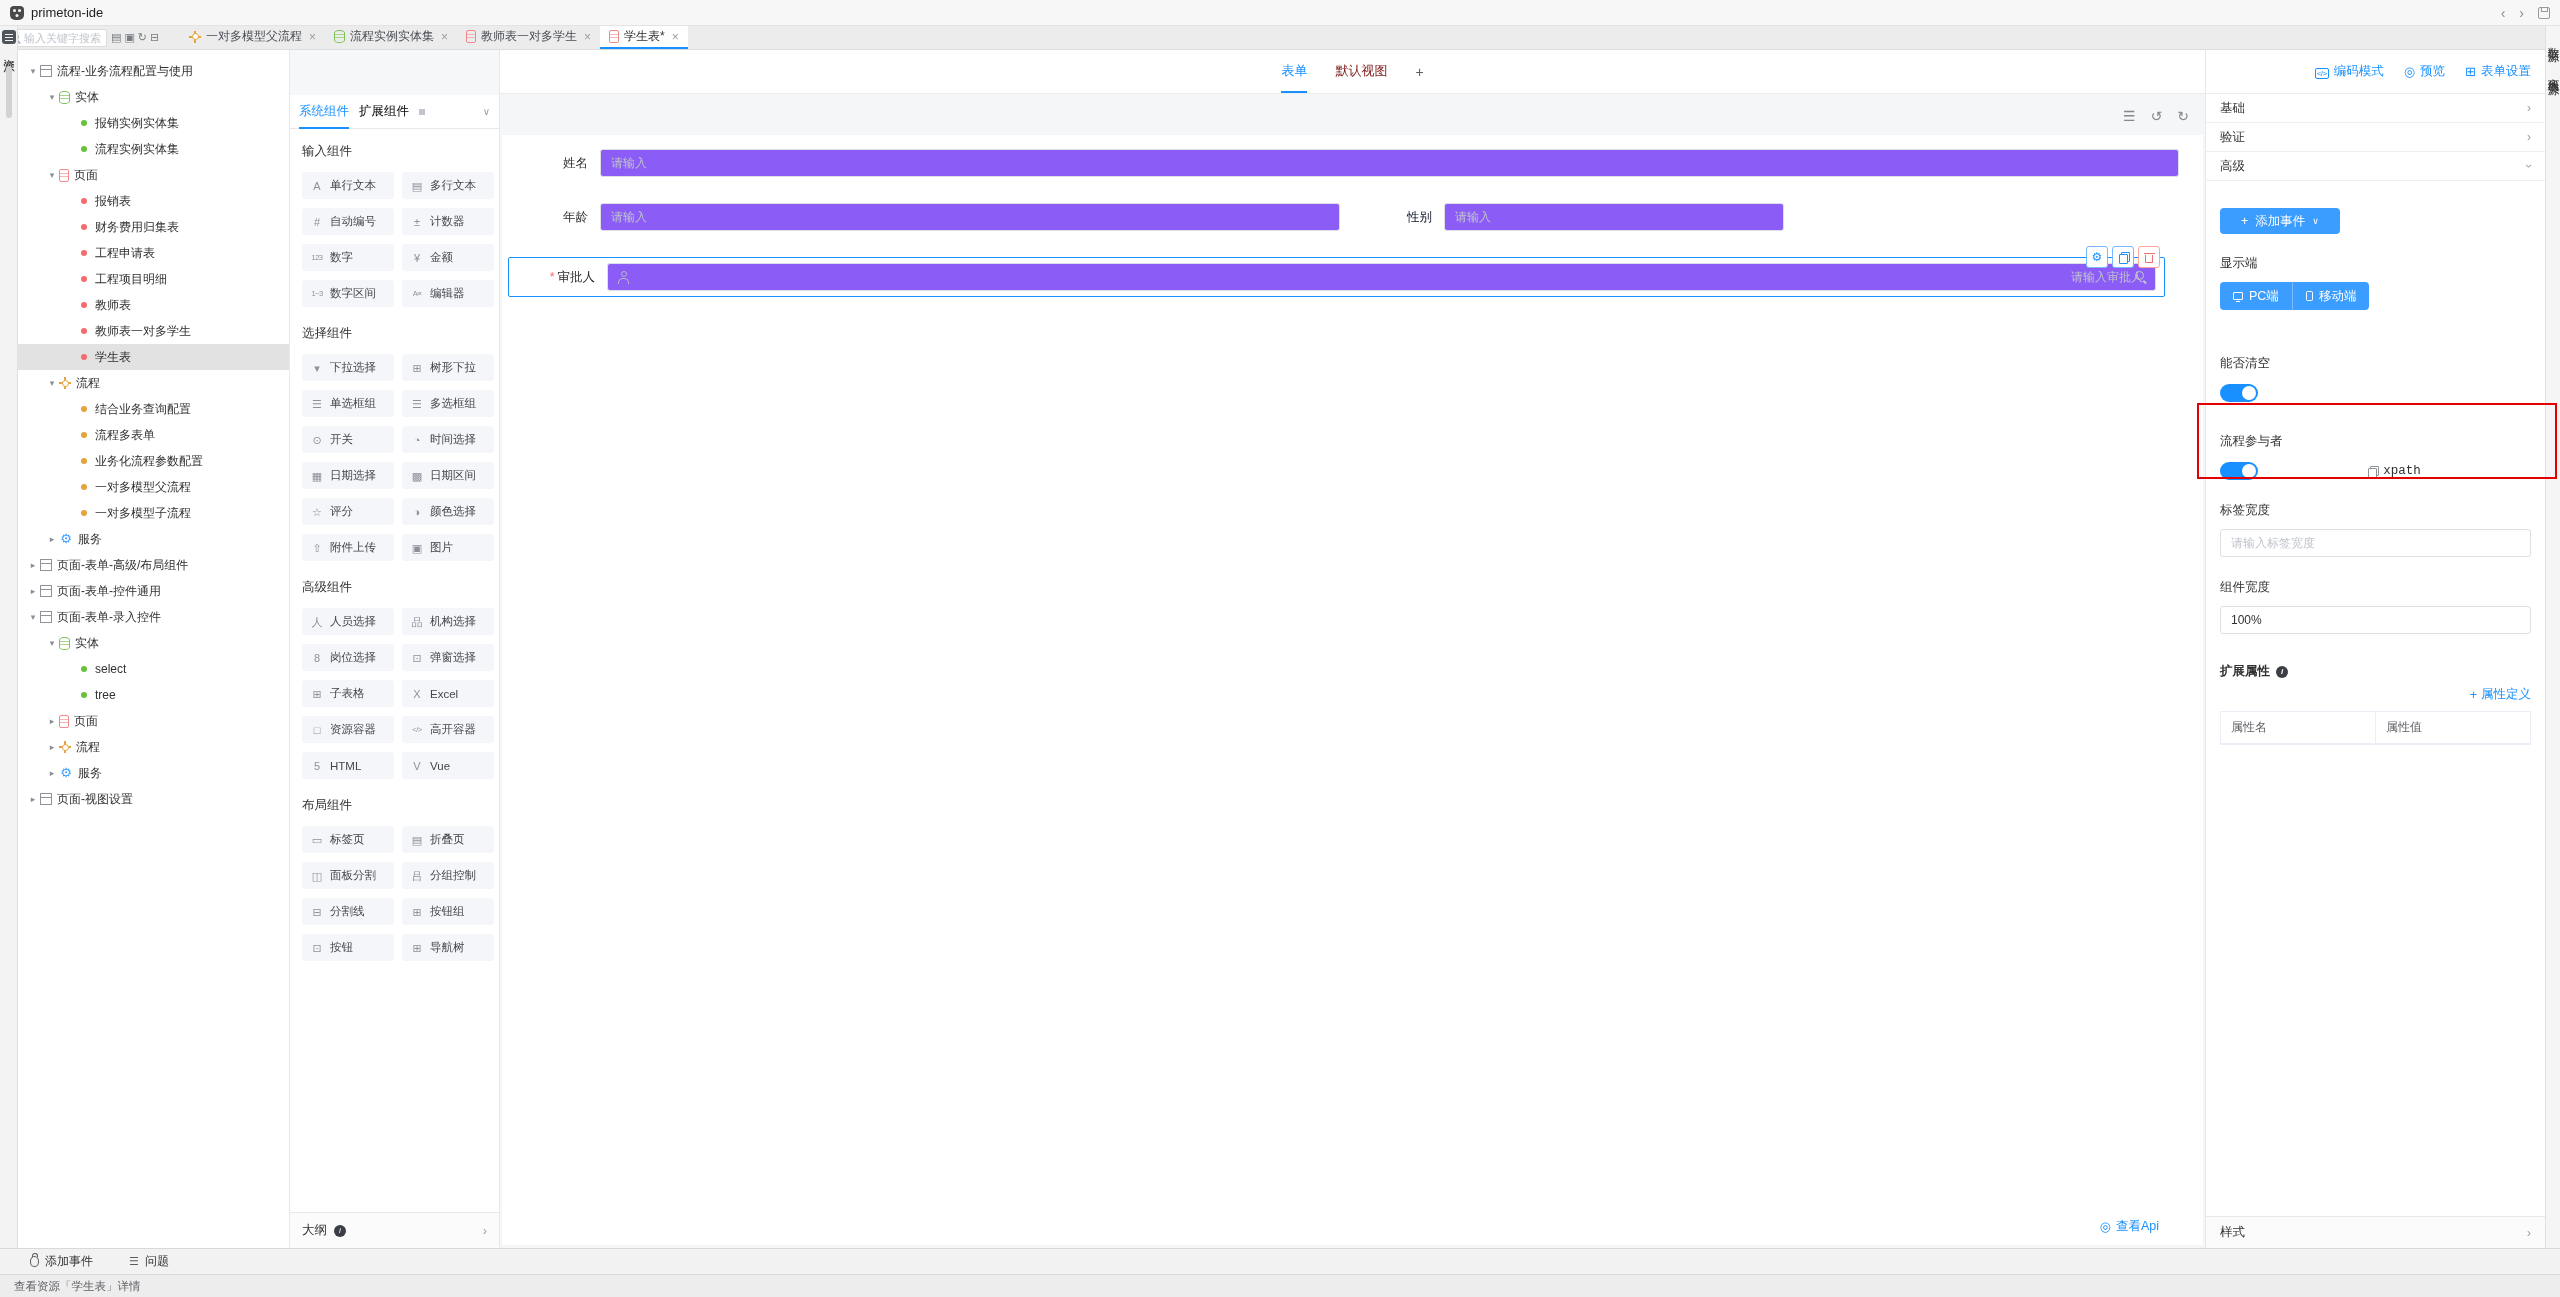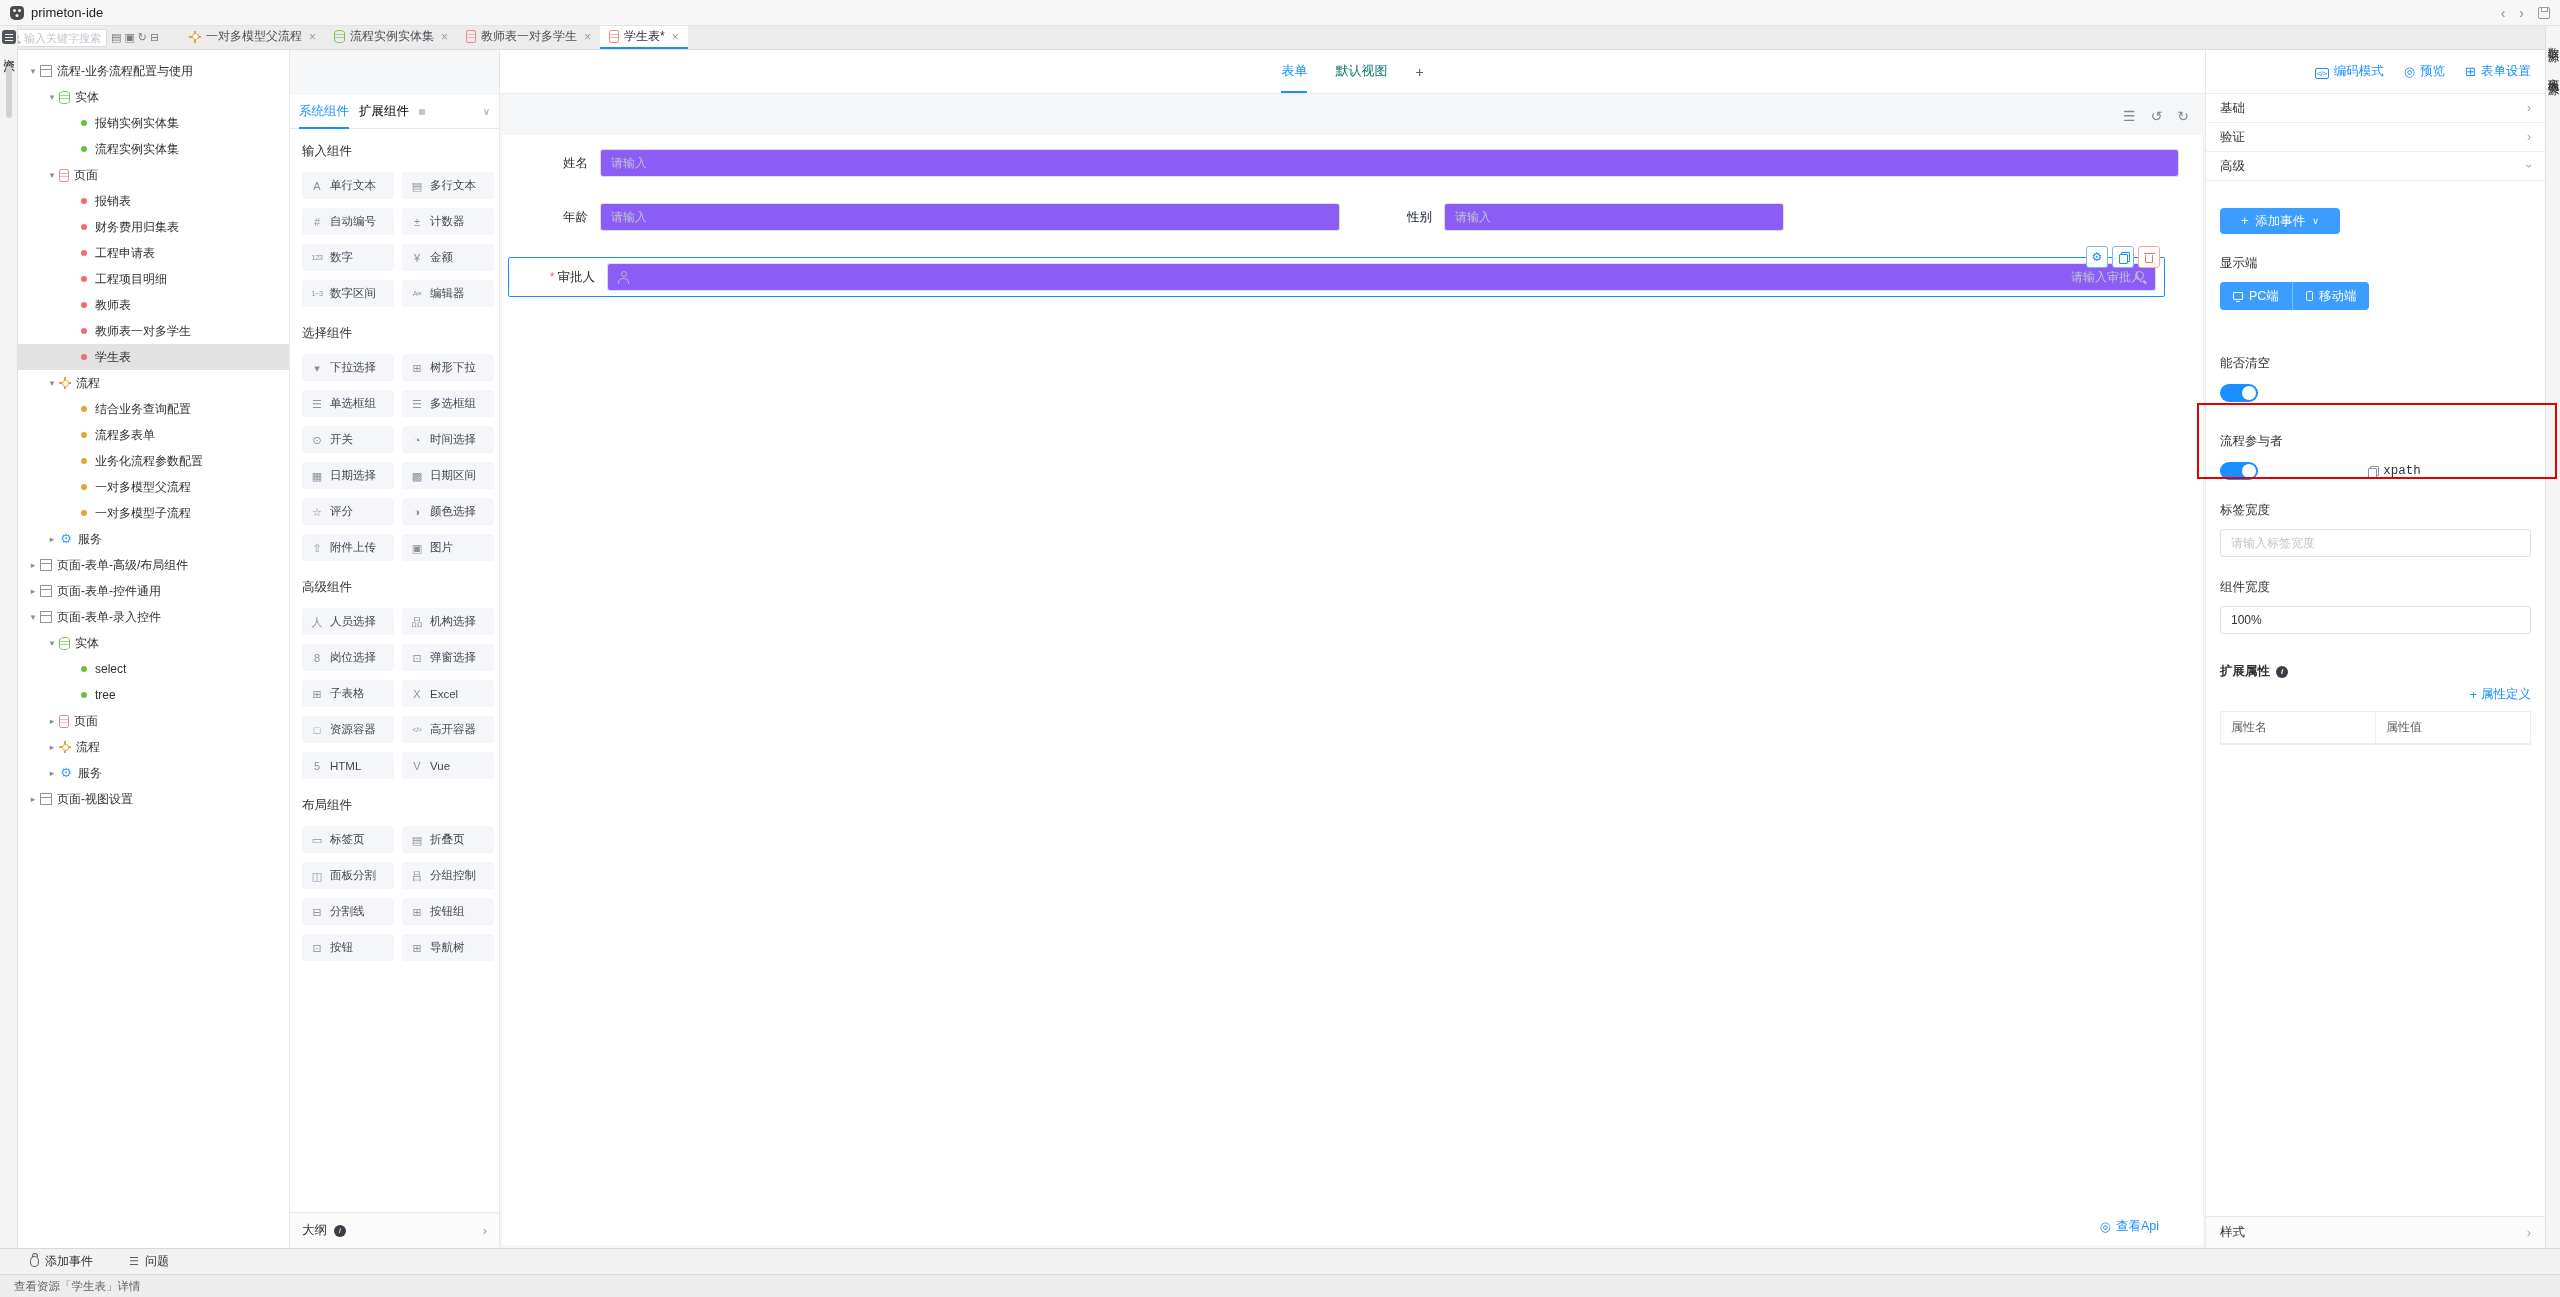--- a/index.html
+++ b/index.html
@@ -79,21 +79,21 @@
   .pitem { height:27px; background:#f5f6fa; border-radius:3px; display:flex; align-items:center; gap:6px; padding-left:8px; font-size:11.5px; color:#43464d; }
   .pic { width:14px; flex:none; color:#8e9199; font-size:11px; text-align:center; line-height:14px; }
   .pic.wide { font-size:7.5px; letter-spacing:-0.5px; }
   .outline-bar { position:absolute; left:0; bottom:0; width:100%; height:36px; border-top:1px solid #e8e8e8; background:#fbfbfb; display:flex; align-items:center; padding:0 12px; gap:7px; font-size:12.5px; color:#303133; }
   .outline-bar .chev { margin-left:auto; color:#9a9da5; }
   .info-ic { width:12px; height:12px; border-radius:50%; background:#3b3e45; color:#fff; font-size:8px; display:inline-flex; align-items:center; justify-content:center; font-style:italic; flex:none; }
 
   
   #canvas { position:absolute; left:500px; top:50px; width:1705px; height:1198px; background:#f5f6f7; }
   .view-bar { height:44px; background:#fff; border-bottom:1px solid #ebebeb; display:flex; justify-content:center; align-items:stretch; gap:28px; }
-  .vtab { display:flex; align-items:center; font-size:13px; color:#0f766e; border-bottom:2px solid transparent; }
+  .vtab { display:flex; align-items:center; font-size:13px; color:#7f1d1d; border-bottom:2px solid transparent; }
   .vtab.active { color:#1890ff; border-bottom:2px solid #1890ff; }
   .vadd { display:flex; align-items:center; color:#5a5d64; font-size:14px; }
   .canvas-tools { position:absolute; top:58px; right:16px; display:flex; gap:15px; color:#85888f; font-size:14px; }
   .form-card { position:absolute; left:2px; right:2px; top:85px; bottom:3px; background:#fff; padding:14px 24px 0 0; }
   .frow { display:flex; align-items:center; margin-bottom:26px; }
   .flabel { width:86px; flex:none; text-align:right; margin-right:12px; font-size:12.5px; color:#303133; }
   .finput { height:28px; border:1px solid #dcdfe6; border-radius:3px; padding:0 10px; font-size:12px; color:#303133; background:#8b5cf6; }
   .grow { flex:1; }
   .w740 { width:740px; flex:none; }
   .w340 { width:340px; flex:none; }

